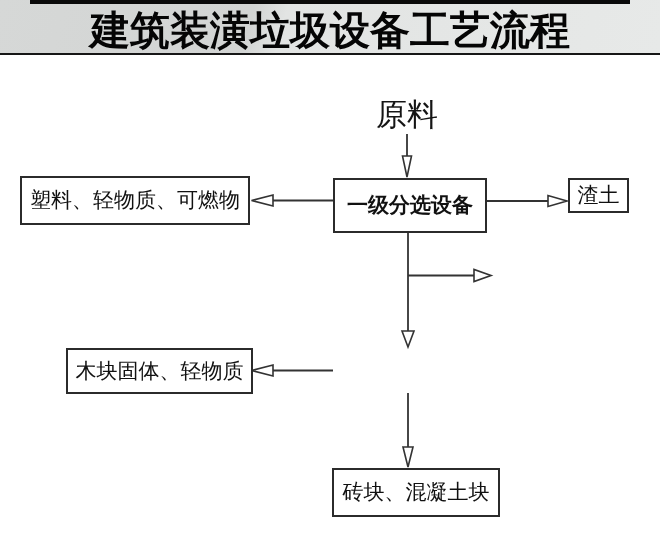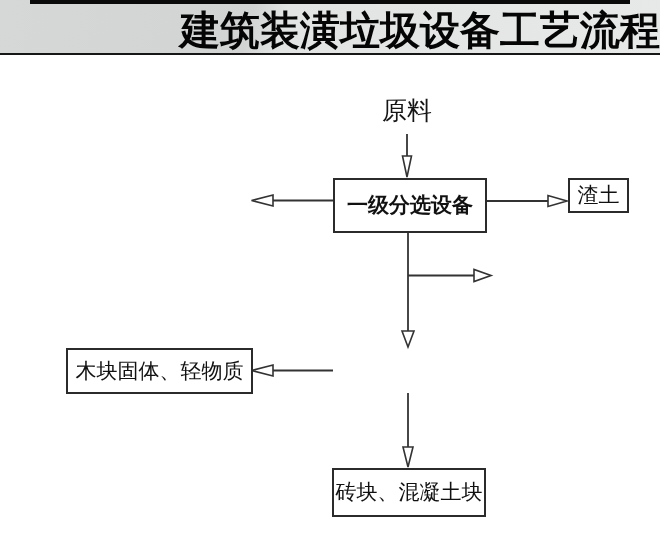--- a/index.html
+++ b/index.html
@@ -22,21 +22,21 @@
   }
   .header .top-rule {
     position: absolute;
     left: 30px; right: 30px; top: 0;
     height: 4px;
     background: #0a0a0a;
   }
   .header .title {
     position: absolute;
     left: 0; right: 0; top: 3px;
-    text-align: right;
+    text-align: center;
     font-size: 40px;
     font-weight: bold;
     letter-spacing: 0px;
     color: #050505;
     white-space: nowrap;
   }
   
   .canvas {
     position: absolute;
     left: 0; top: 56px;
@@ -44,21 +44,21 @@
     background: #ffffff;
   }
   .connectors {
     position: absolute;
     left: 0; top: 0;
     width: 660px; height: 488px;
   }
   .node-label {
     position: absolute;
     color: #151515;
-    font-size: 25px;
+    font-size: 31px;
     text-align: center;
     white-space: nowrap;
     line-height: 1.2;
   }
   .box {
     position: absolute;
     border: 2px solid #2b2b2b;
     background: #ffffff;
     color: #111111;
     font-size: 21px;
@@ -106,23 +106,24 @@
         <polygon points="402,275 414,275 408,291"></polygon>
         <polygon points="273,309 273,320 251.5,314.5"></polygon>
         <polygon points="403,391 413,391 408,411"></polygon>
       </g>
     </svg>
 
     <div class="node-label" style="left:346px; top:40px; width:122px;">原料</div>
 
     <div class="box" style="left:333px; top:122px; width:154px; height:55px;font-weight:bold;">一级分选设备</div>
 
+    <div class="box" style="left:20px; top:120px; width:230px; height:49px;">塑料、轻物质、可燃物</div>
 
     <div class="box" style="left:568px; top:122px; width:61px; height:35px;">渣土</div>
 
 
 
     <div class="box" style="left:66px; top:292px; width:187px; height:46px;">木块固体、轻物质</div>
 
-    <div class="box" style="left:332px; top:412px; width:154px; height:49px;">砖块、混凝土块</div>
+    <div class="box" style="left:332px; top:412px; width:168px; height:49px;">砖块、混凝土块</div>
 
   </div>
 </div>
 
 </body></html>

